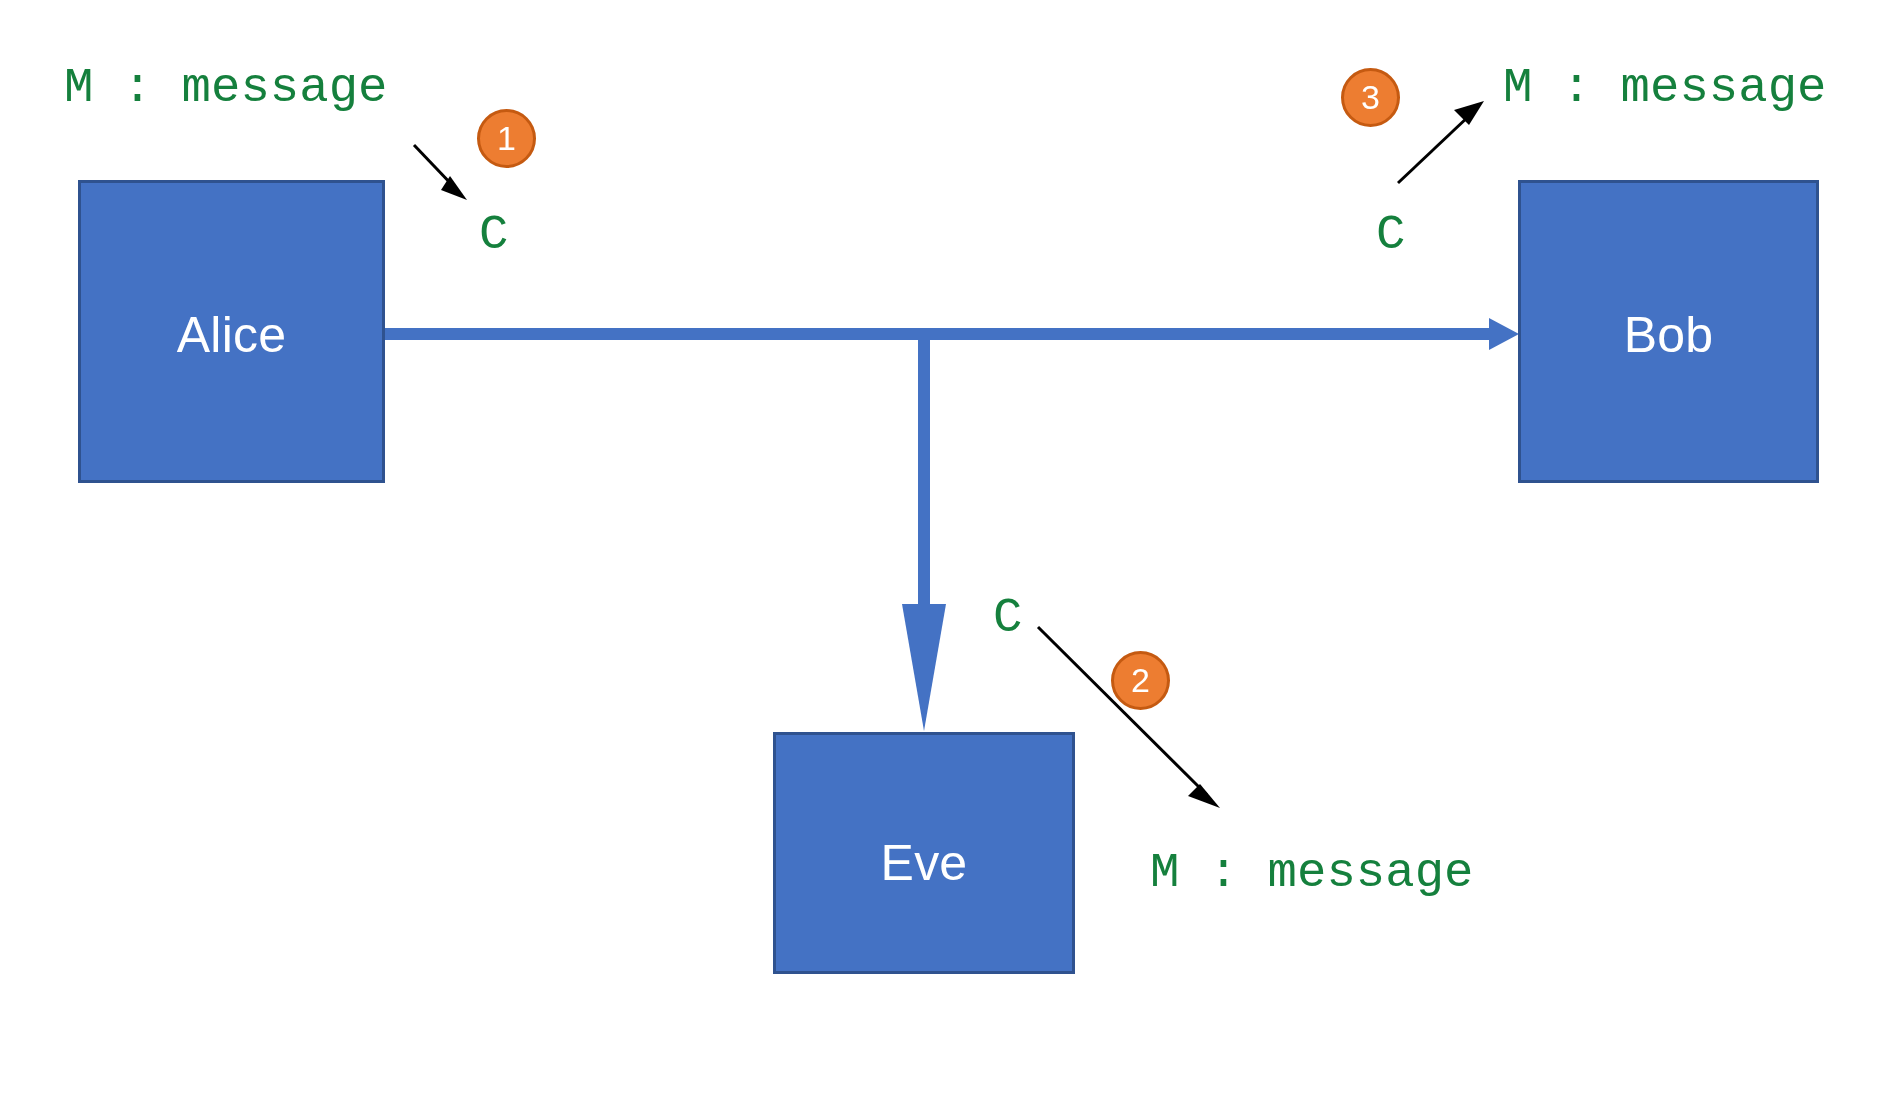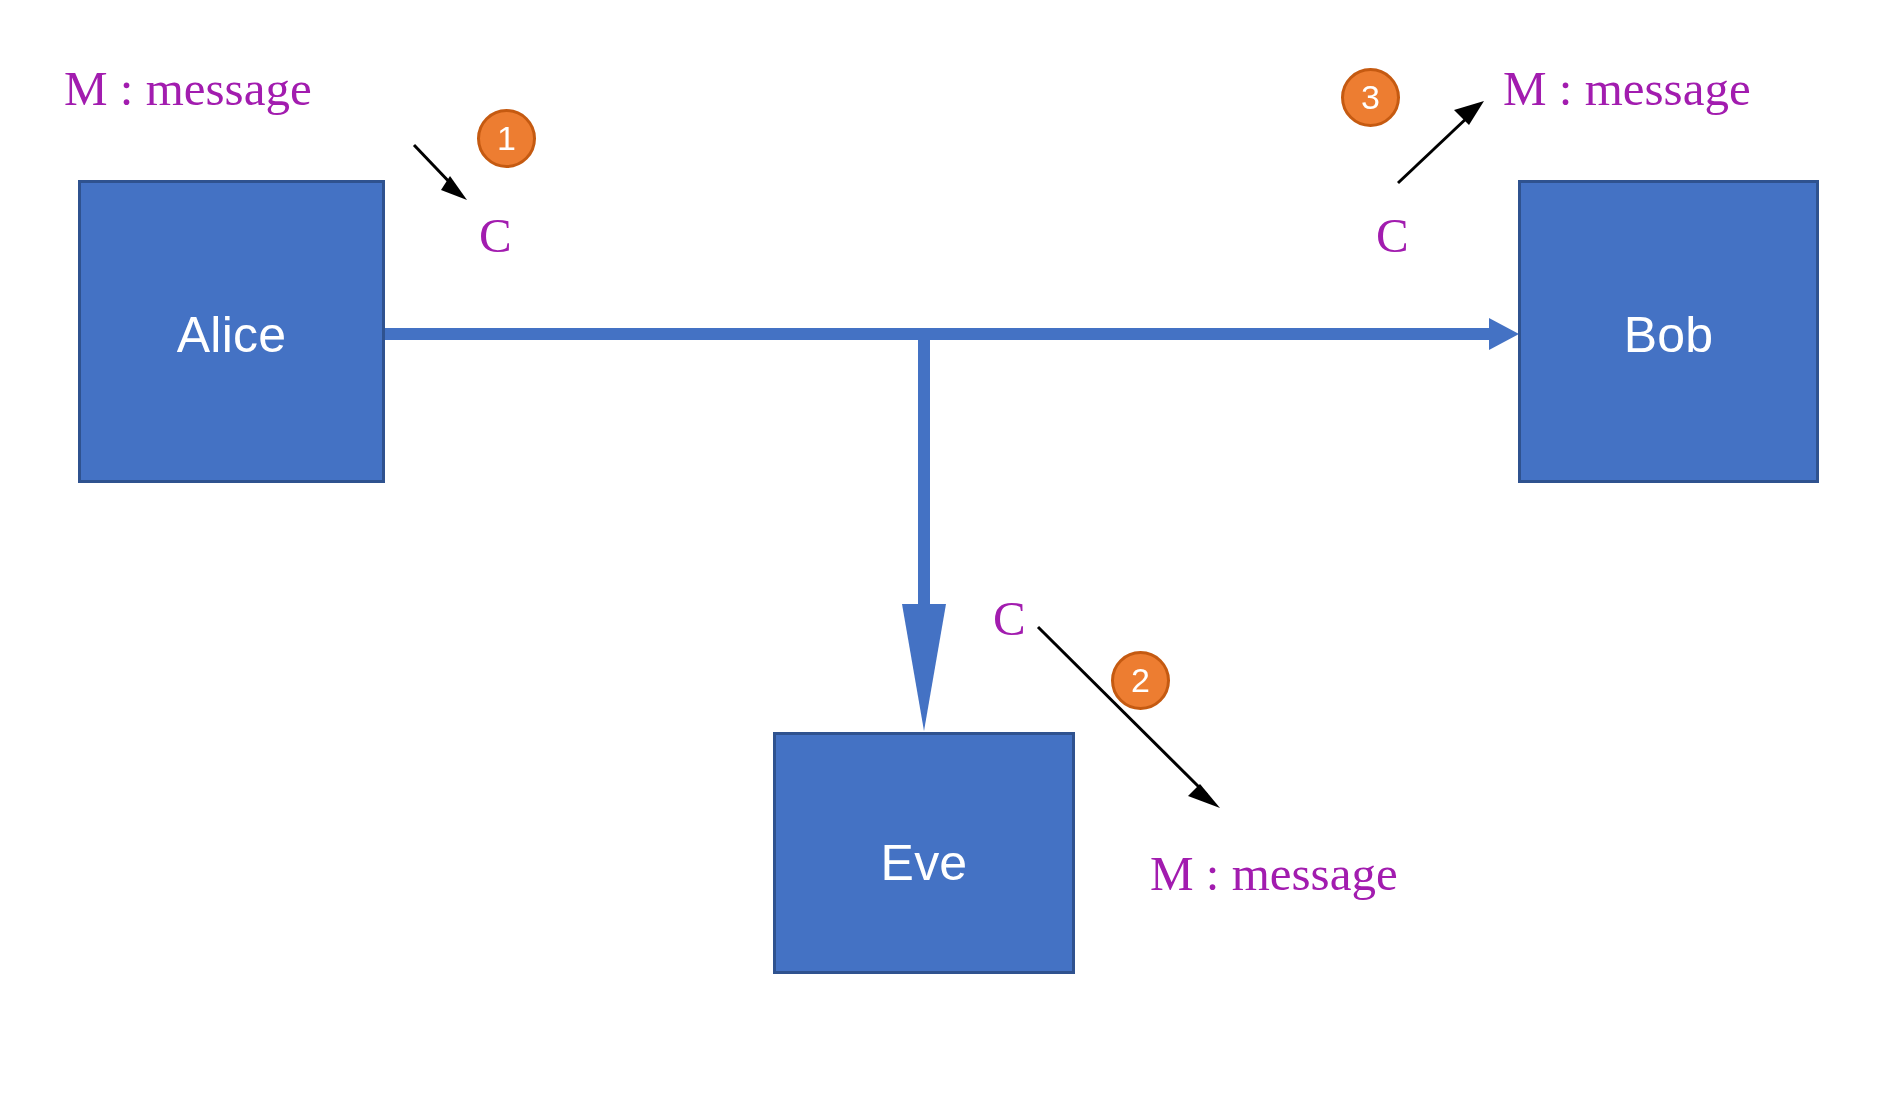--- a/index.html
+++ b/index.html
@@ -52,22 +52,22 @@
     left: 0;
     top: 0;
     width: 1877px;
     height: 1094px;
     pointer-events: none;
   }
 
   
   .txt {
     position: absolute;
-    color: #a21caf;
-    font-family: Liberation Serif, serif;
+    color: #15803d;
+    font-family: Liberation Mono, monospace;
     font-weight: 400;
     white-space: nowrap;
     line-height: 1;
   }
   .txt-big { font-size: 49px; }
   .txt-c   { font-size: 49px; }
 
   #label-msg-alice { left: 64px;   top: 64px; }
   #label-msg-bob   { left: 1503px; top: 64px; }
   #label-msg-eve   { left: 1150px; top: 849px; }

